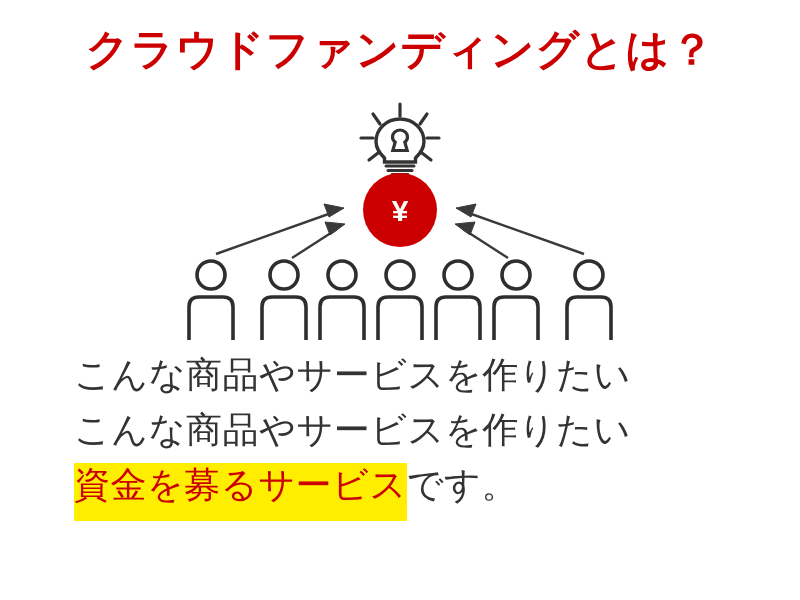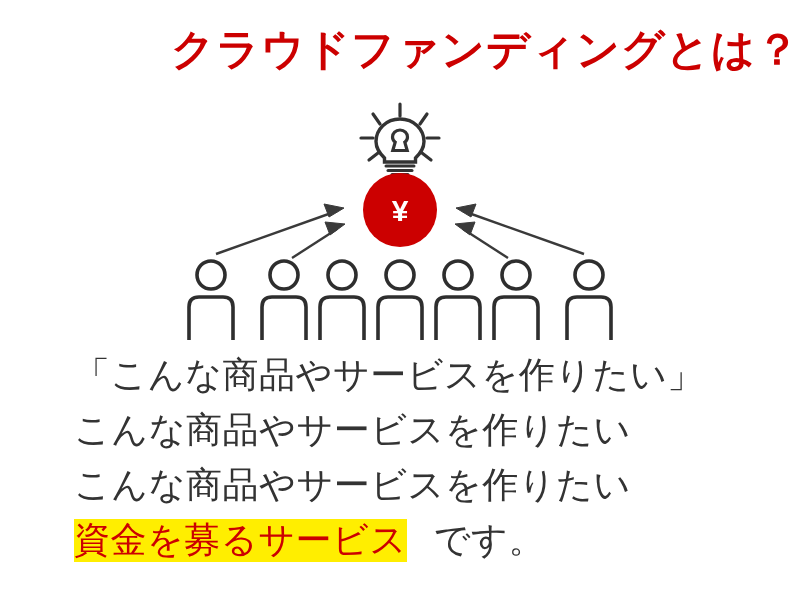--- a/index.html
+++ b/index.html
@@ -21,21 +21,21 @@
     height: 600px;
     background: #ffffff;
   }
 
   
   .title {
     position: absolute;
     left: 0;
     top: 26px;
     width: 800px;
-    text-align: right;
+    text-align: center;
     font-size: 43px;
     font-weight: bold;
     letter-spacing: 1px;
     color: #cc0000;
     line-height: 1.1;
     white-space: nowrap;
   }
 
   
   .diagram {
@@ -59,26 +59,24 @@
   .body-line {
     font-size: 36px;
     line-height: 55px;
     color: #333333;
     white-space: nowrap;
     letter-spacing: 0.5px;
   }
   .hl {
     background: #ffee00;
     color: #cc0000;
-    padding: 1px 0 2px 0;
-    font-family: Liberation Serif, serif;
+    padding: 1px 0 16px 0;
   }
   .tail {
     color: #333333;
-    margin-left: 27px;
   }
 </style>
 </head>
 <body>
 
 <div class="slide">
 
   <div class="title">クラウドファンディングとは？</div>
 
   <div class="diagram">
@@ -170,19 +168,18 @@
         <g>
           <circle cx="589" cy="183" r="14"></circle>
           <path d="M567 248 L567 215 Q567 205 577 205 L601 205 Q611 205 611 215 L611 248"></path>
         </g>
       </g>
 
     </svg>
   </div>
 
   <div class="body-text">
-    <div class="body-line">「こんな商品やサービスを作りたい」</div>
     <div class="body-line">こんな商品やサービスを作りたい</div>
     <div class="body-line">こんな商品やサービスを作りたい</div>
     <div class="body-line"><span class="hl">資金を募るサービス</span><span class="tail">です。</span></div>
   </div>
 
 </div>
 
 </body></html>

